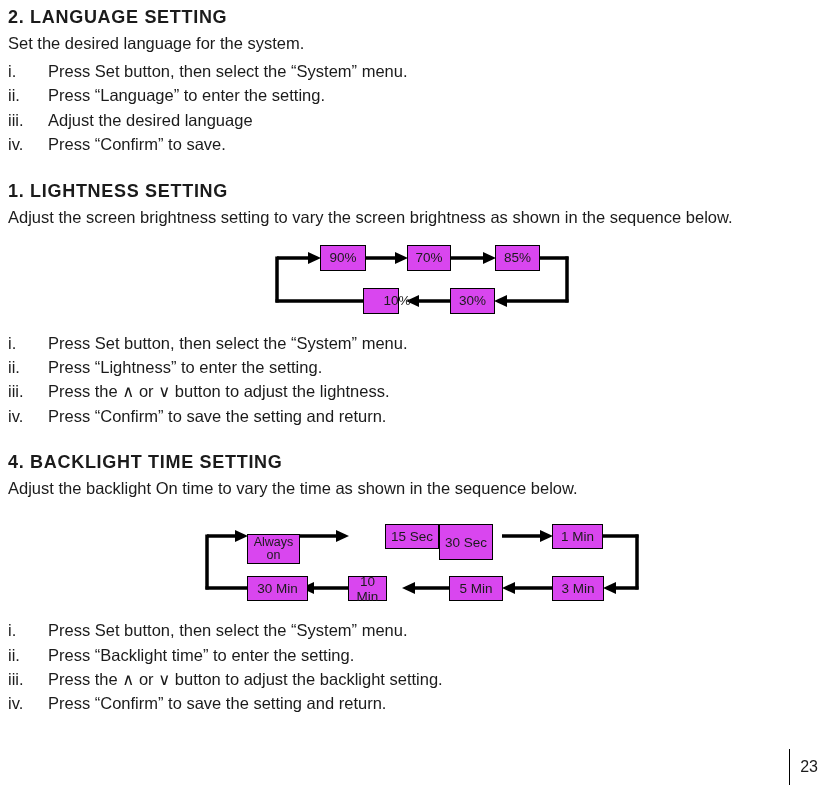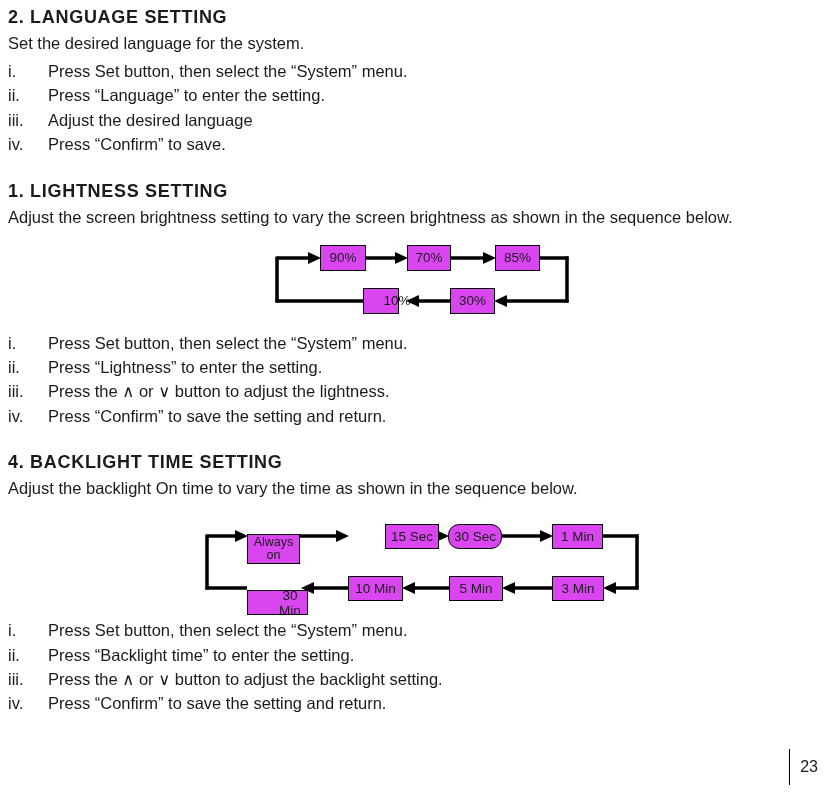--- a/index.html
+++ b/index.html
@@ -177,24 +177,24 @@
           <polygon points="368,19 355,13 355,25"></polygon>
           <polygon points="418,71 431,65 431,77"></polygon>
           <polygon points="317,71 330,65 330,77"></polygon>
           <polygon points="217,71 230,65 230,77"></polygon>
           <polygon points="116,71 129,65 129,77"></polygon>
         </g>
       </svg>
       <div class="dbox two-line" style="left:62px; top:4px; width:53px; height:30px;">Always
 on</div>
       <div class="dbox" style="left:156px; top:7px; width:54px; height:25px;margin-left:44px;">15 Sec</div>
-      <div class="dbox" style="left:263px; top:7px; width:54px; height:25px;border-radius:11px;">30 Sec</div>
+      <div class="dbox" style="left:254px; top:7px; width:54px; height:36px;">30 Sec</div>
       <div class="dbox" style="left:367px; top:7px; width:51px; height:25px;">1 Min</div>
-      <div class="dbox" style="left:62px; top:73px; width:61px; height:25px;padding-left:25px;">30 Min</div>
-      <div class="dbox" style="left:163px; top:59px; width:55px; height:25px;">10 Min</div>
+      <div class="dbox" style="left:62px; top:59px; width:61px; height:25px;">30 Min</div>
+      <div class="dbox" style="left:163px; top:59px; width:39px; height:25px;">10 Min</div>
       <div class="dbox" style="left:264px; top:59px; width:54px; height:25px;">5 Min</div>
       <div class="dbox" style="left:367px; top:59px; width:52px; height:25px;">3 Min</div>
     </div>
 
     <div class="steps">
       <div class="step-row">
         <span class="step-num">i.</span>
         <span class="step-text">Press Set button, then select the “System” menu.</span>
       </div>
       <div class="step-row">

